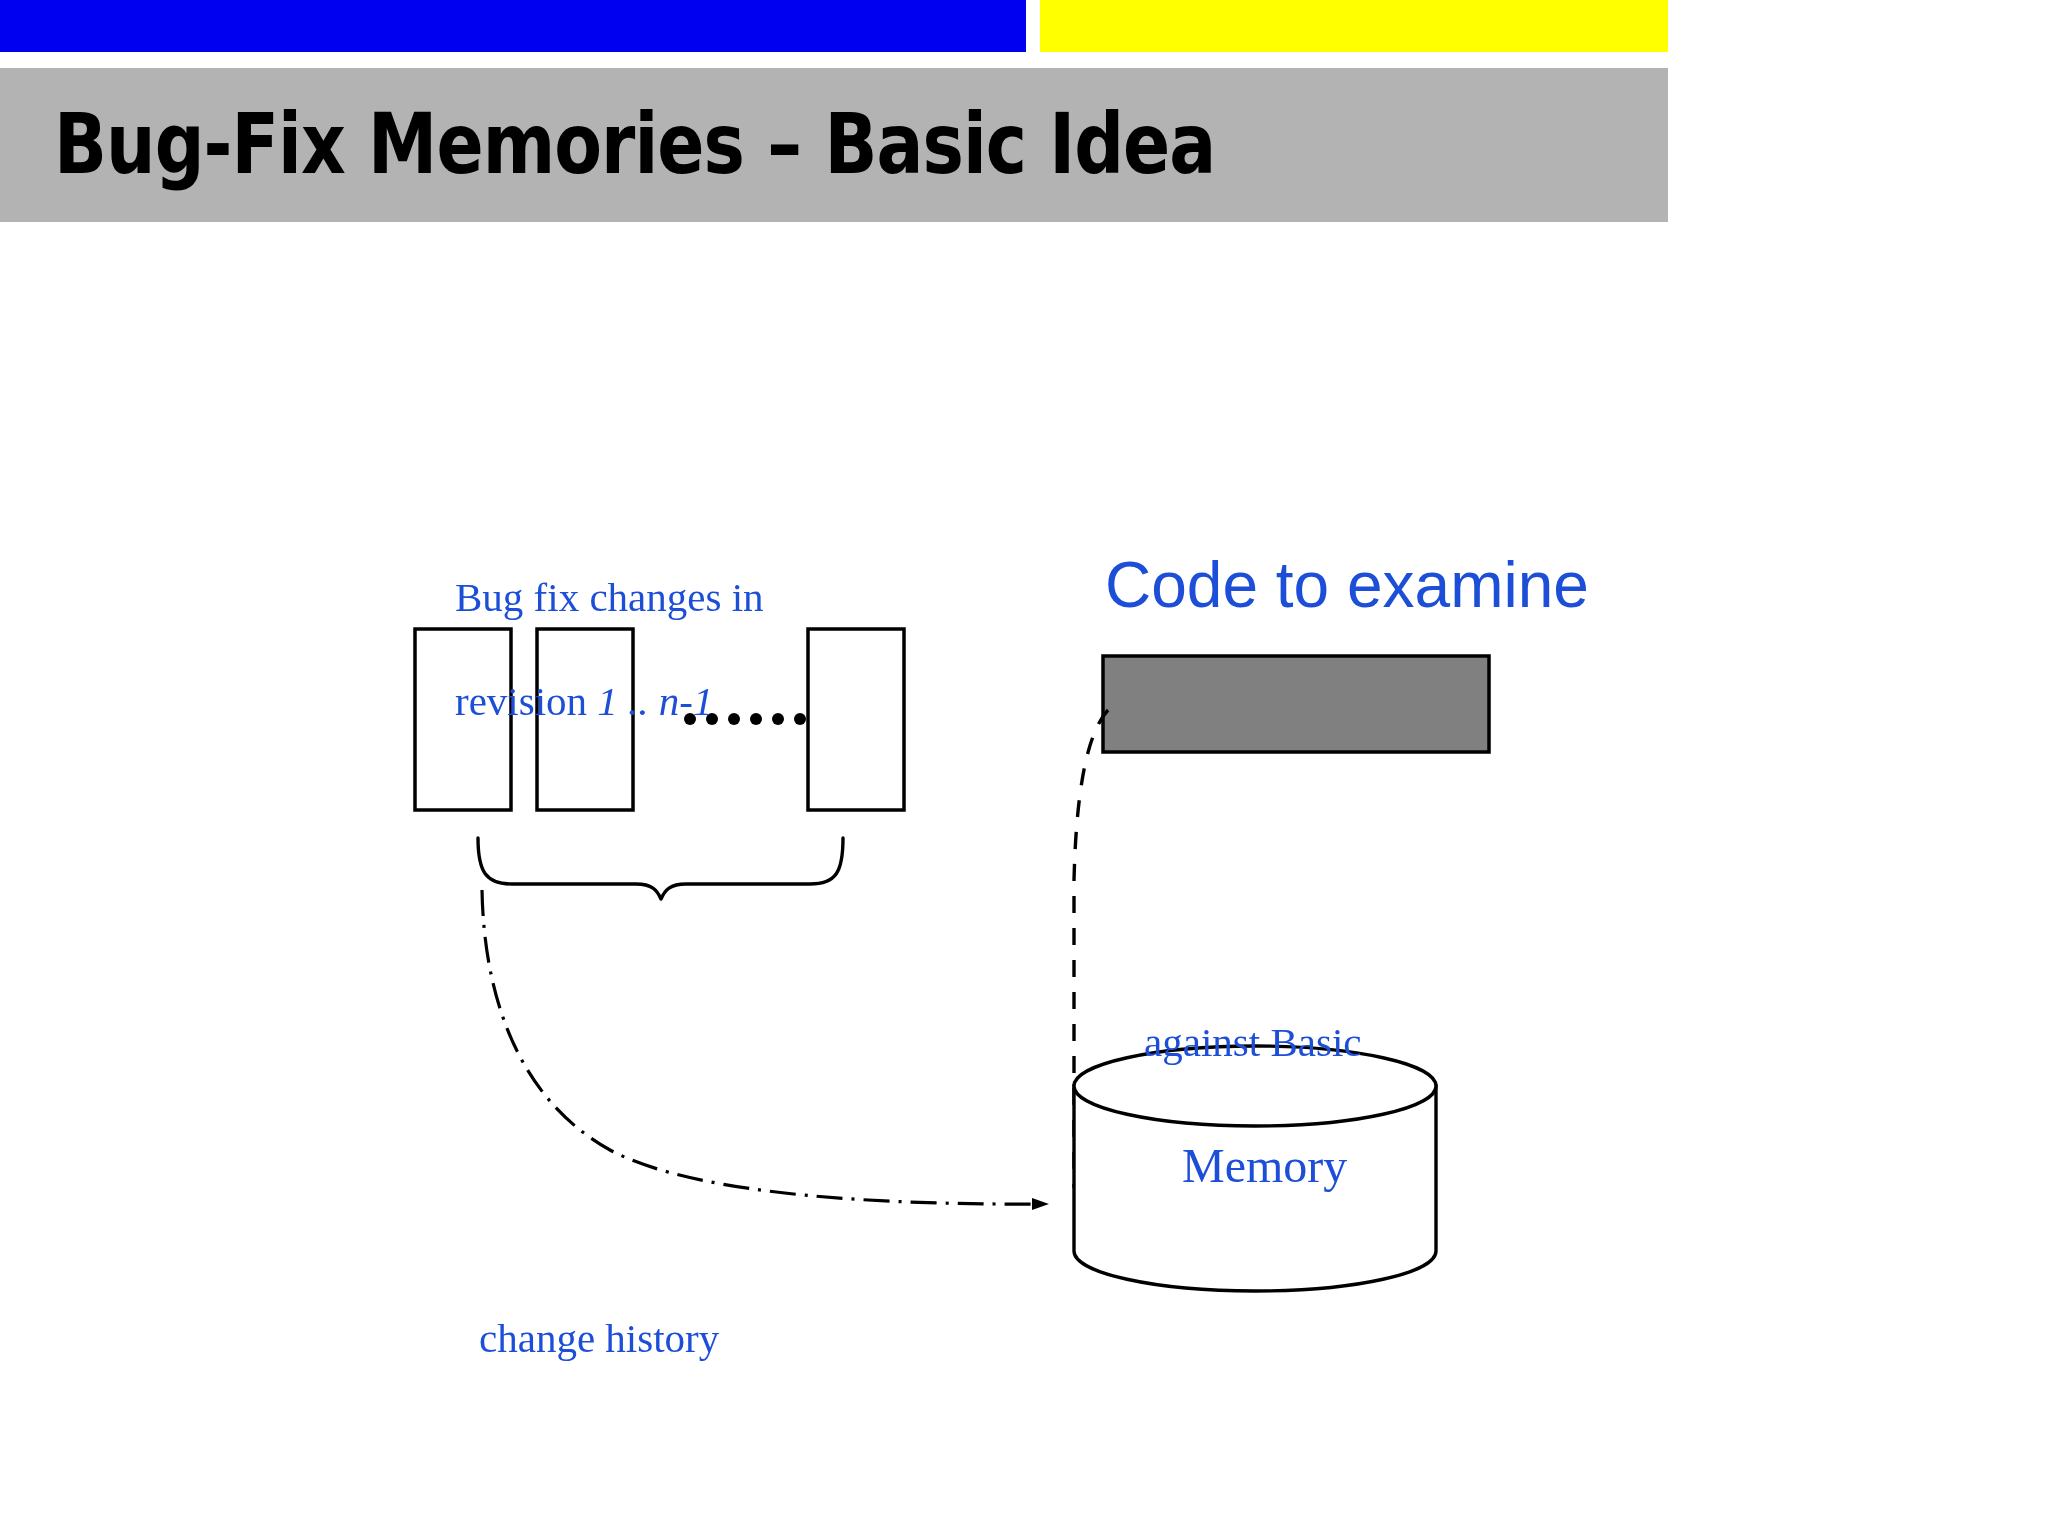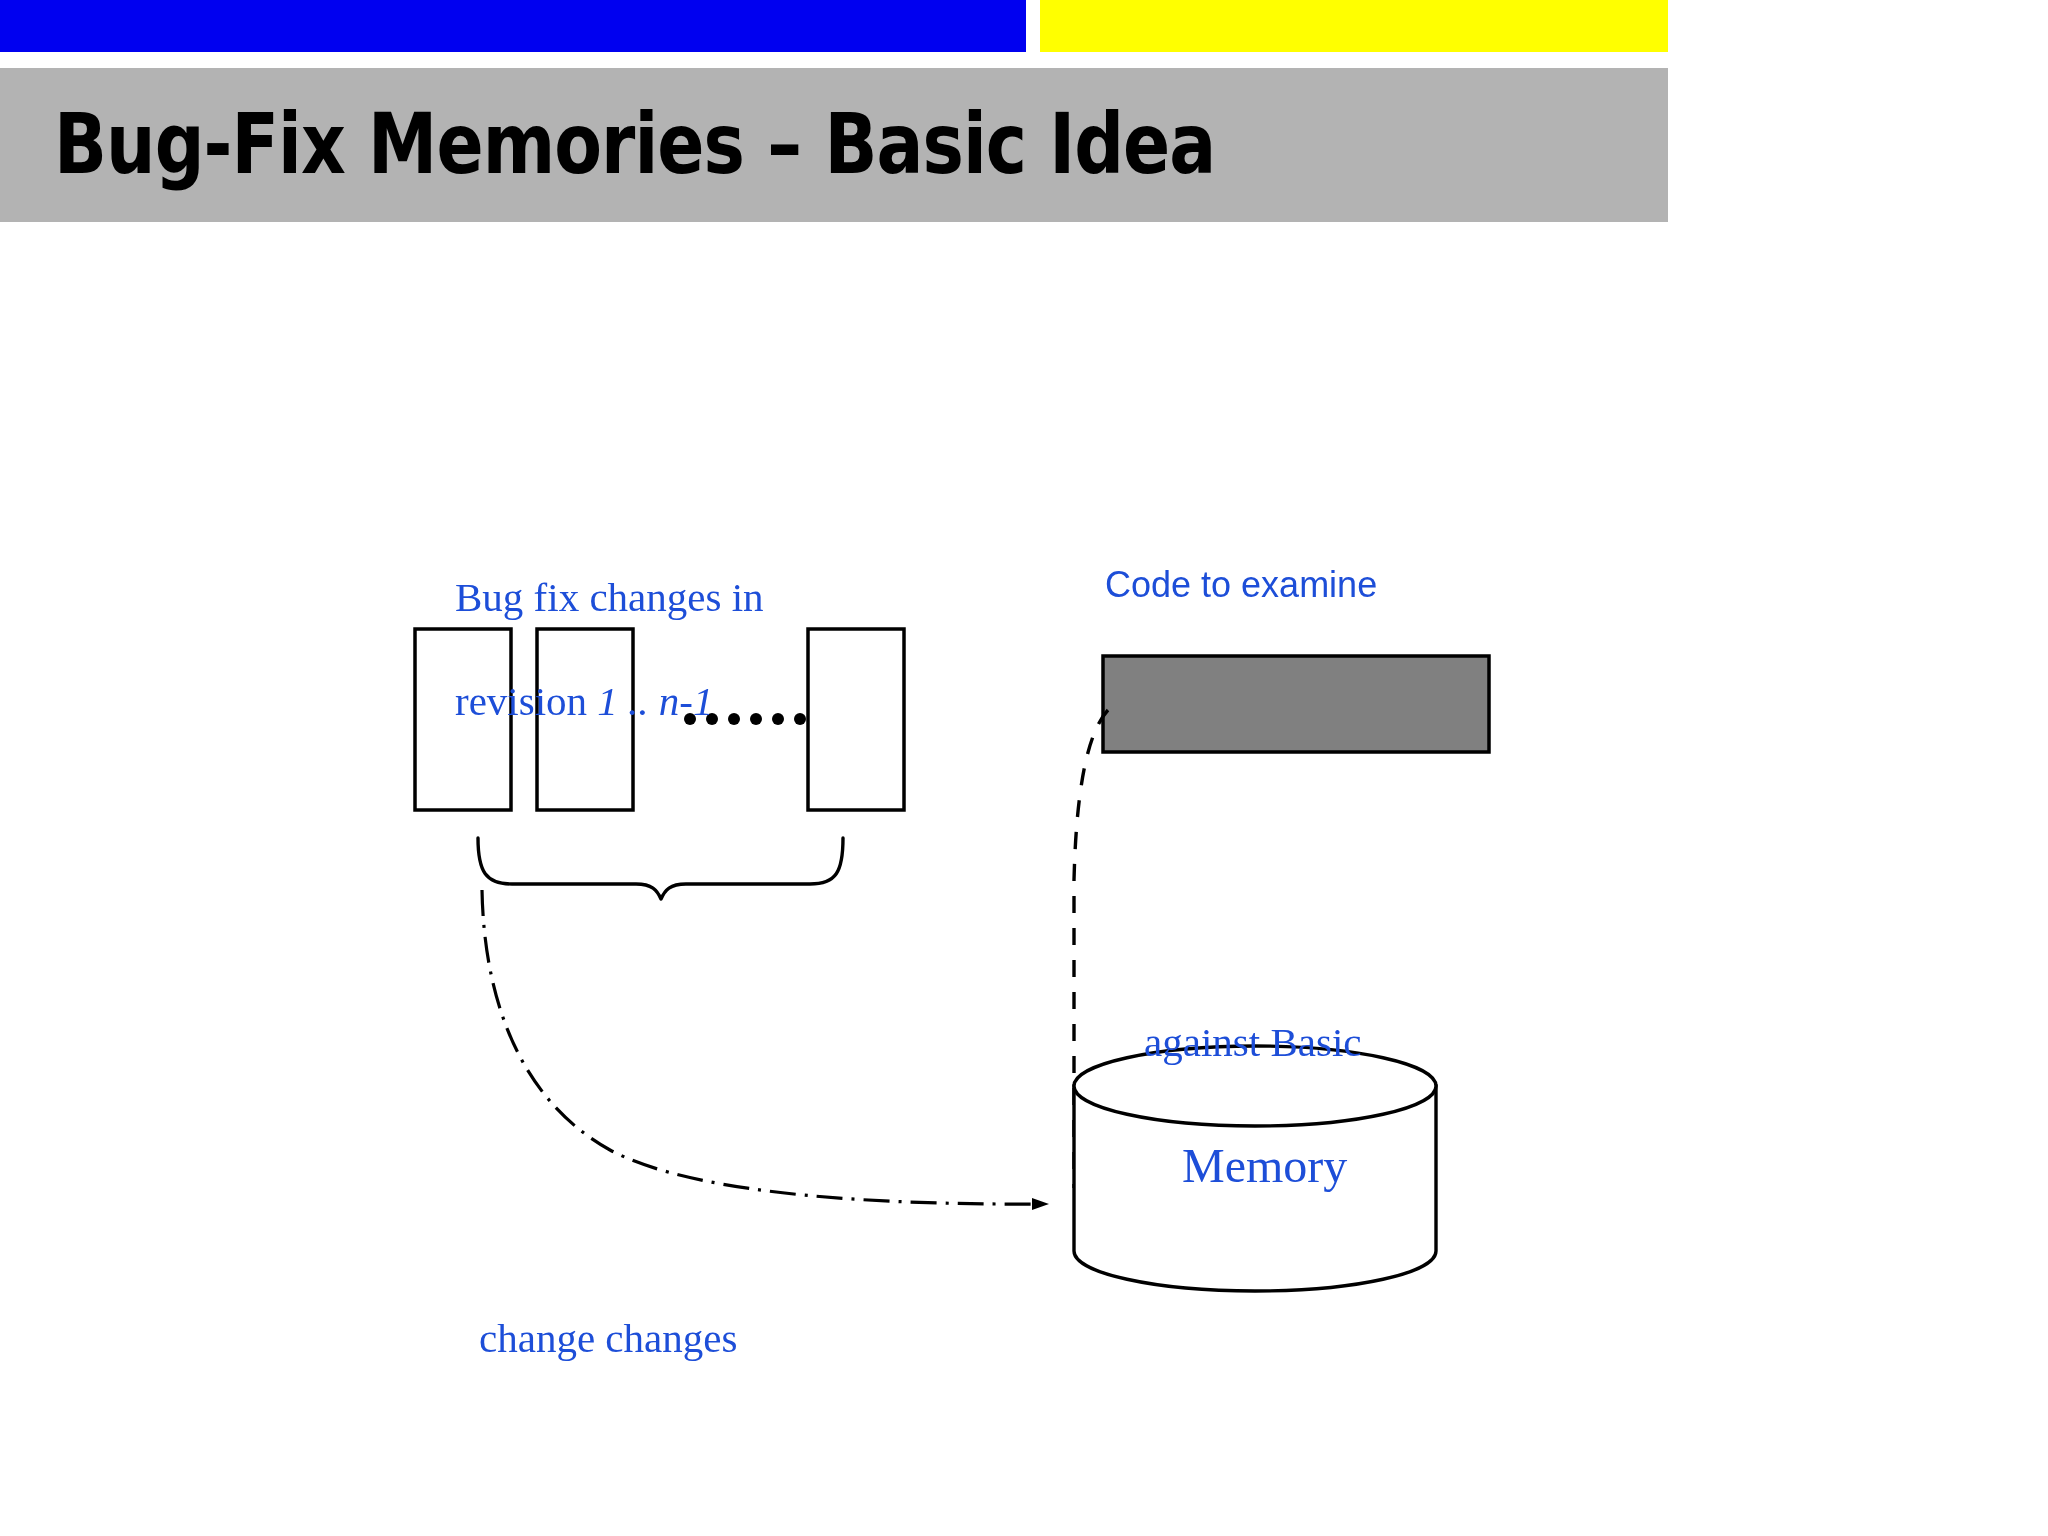--- a/index.html
+++ b/index.html
@@ -76,21 +76,21 @@
     color: #1d4ed8;
     font-family: "Liberation Serif", serif;
     white-space: pre;
   }
   .lbl-serif-36 {
     font-size: 41px;
     line-height: 52px;
   }
   .lbl-sans-44 {
     font-family: "Liberation Sans", sans-serif;
-    font-size: 36px;
+    font-size: 64px;
     line-height: 58px;
     white-space: nowrap;
   }
   .lbl-memory {
     font-size: 48px;
     line-height: 54px;
     text-align: center;
   }
   .ital { font-style: italic; }
 
@@ -174,18 +174,18 @@
 
   <div class="lbl lbl-sans-44" id="label-code">Code to examine</div>
 
   <div class="lbl lbl-serif-36" id="label-search">
     <br>
     <span>against Basic</span>
   </div>
 
   <div class="lbl lbl-serif-36" id="label-extract">
     <br>
-    <span>change changes</span>
+    <span>change history</span>
   </div>
 
   <div class="lbl lbl-memory" id="label-memory">Memory</div>
 
 </div>
 
 </body></html>

